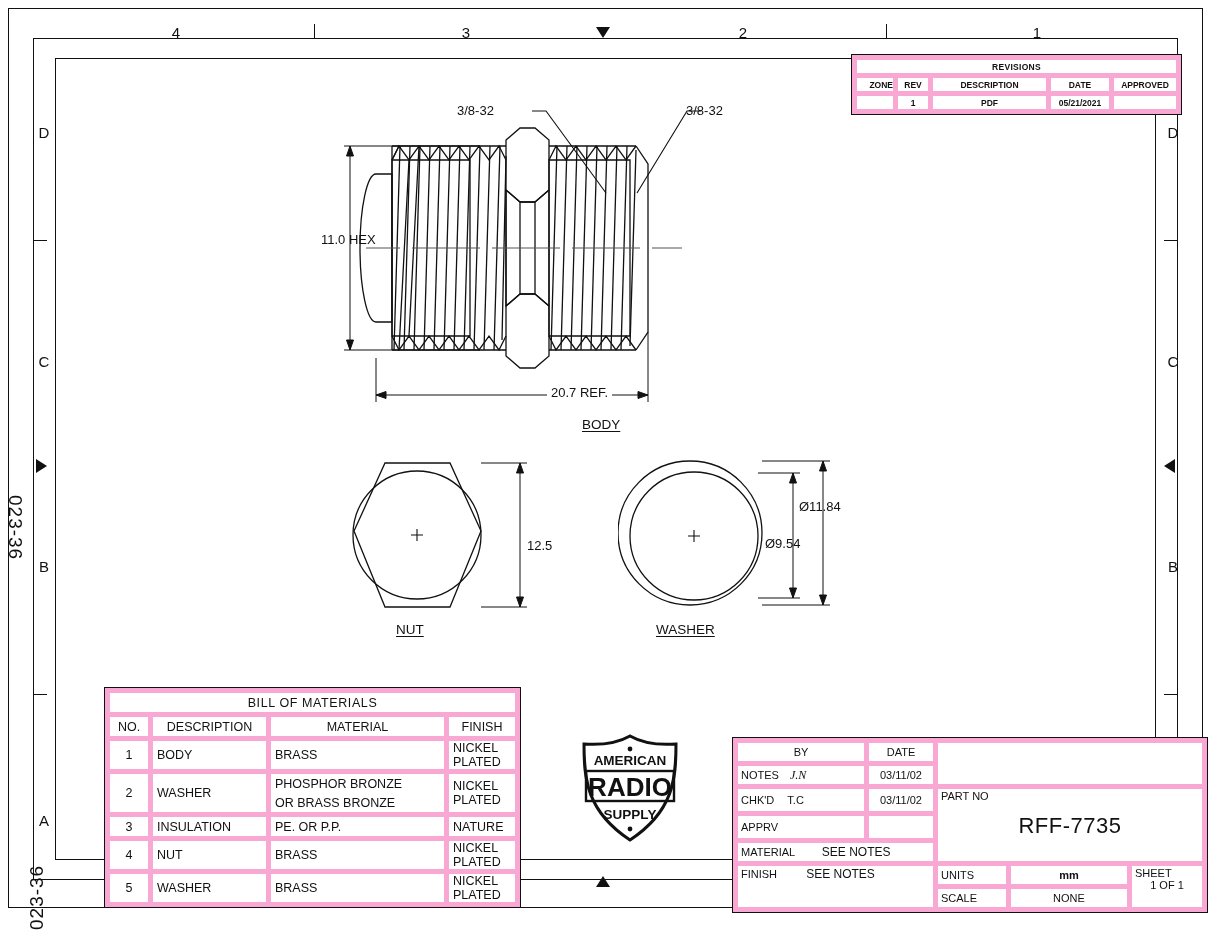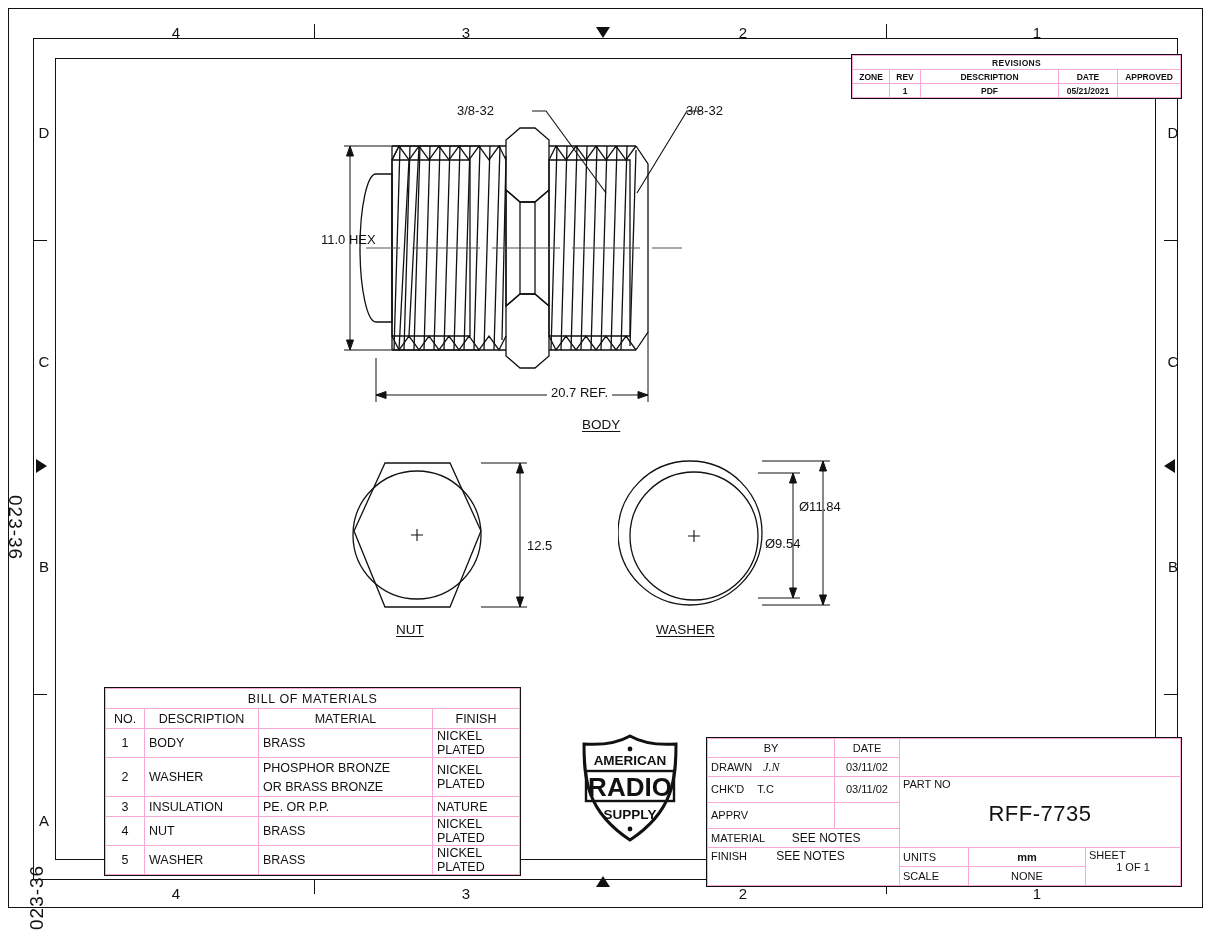--- a/index.html
+++ b/index.html
@@ -33,37 +33,37 @@
   .rot-ccw{transform:rotate(-90deg);transform-origin:left top;}
 
   
   .dtext{position:absolute;font-size:13px;white-space:nowrap;color:#111;}
   .vlabel{position:absolute;font-size:13.5px;white-space:nowrap;color:#111;
           text-decoration:underline;text-underline-offset:2px;}
 
   
   table{border-collapse:collapse;}
   .tbl{position:absolute;border:1.4px solid #111;background:#fff;}
-  .tbl td,.tbl th{border:1px solid #f9a8d4;font-weight:normal;color:#111;}
+  .tbl td,.tbl th{border:5px solid #f9a8d4;font-weight:normal;color:#111;}
 
   
   #revisions-table{left:851px;top:54px;width:329px;font-size:8.5px;}
   #revisions-table table{width:100%;}
   #revisions-table td{text-align:center;padding:1px 0;height:11px;font-weight:bold;}
   #revisions-table .rev-title{letter-spacing:.3px;}
 
   
   #bom-table{left:104px;top:687px;width:415px;font-size:12.5px;}
   #bom-table table{width:100%;}
   #bom-table td{padding:0 4px;height:19px;}
   #bom-table .c{text-align:center;}
   #bom-table .bom-title{text-align:center;letter-spacing:.6px;}
 
   
-  #title-block{left:706px;top:737px;width:474px;font-size:11px;}
+  #title-block{left:732px;top:737px;width:474px;font-size:11px;}
   #title-block table{width:100%;}
   #title-block td{padding:1px 3px;height:16px;vertical-align:middle;}
   .tb-c{text-align:center;}
   .tb-partno{font-size:22px;text-align:center;letter-spacing:.5px;}
   .sig{font-family:"Liberation Serif",serif;font-style:italic;font-size:12px;margin-top:16px;}
   .sub{font-size:12px;padding-left:14px !important;}
 
   
   #company-logo{position:absolute;left:572px;top:733px;width:116px;height:110px;}
 
@@ -247,21 +247,21 @@
   <div class="dtext" style="left:765px;top:536px;">Ø9.54</div>
   <div class="vlabel" style="left:656px;top:622px;">WASHER</div>
 
   <div class="tbl" id="revisions-table">
     <table>
       <tbody>
           <tr>
         <td class="rev-title" colspan="5">REVISIONS</td>
       </tr>
       <tr>
-        <td style="width:36px;">ZONE</td>
+        <td style="width:36px;text-align:right;">ZONE</td>
         <td style="width:30px;">REV</td>
         <td>DESCRIPTION</td>
         <td style="width:58px;">DATE</td>
         <td style="width:62px;">APPROVED</td>
       </tr>
       <tr>
         <td>&nbsp;</td>
         <td>1</td>
         <td>PDF</td>
         <td>05/21/2021</td>
@@ -333,21 +333,21 @@
   <div class="tbl" id="title-block">
     <table>
       <tbody>
           <tr>
         <td class="tb-c" style="width:120px;">BY</td>
         <td class="tb-c" style="width:58px;">DATE</td>
         <td rowspan="2" colspan="3" style="border-bottom:none;">&nbsp;</td>
       </tr>
       <tr>
         <td>
-          <span>DRAWN</span>
+          <span>NOTES</span>
           <span class="sig" style="margin-left:8px;">J.N</span>
         </td>
         <td class="tb-c">03/11/02</td>
       </tr>
       <tr>
         <td>
           <span>CHK'D</span>
           <span style="margin-left:10px;">T.C</span>
         </td>
         <td class="tb-c">03/11/02</td>

